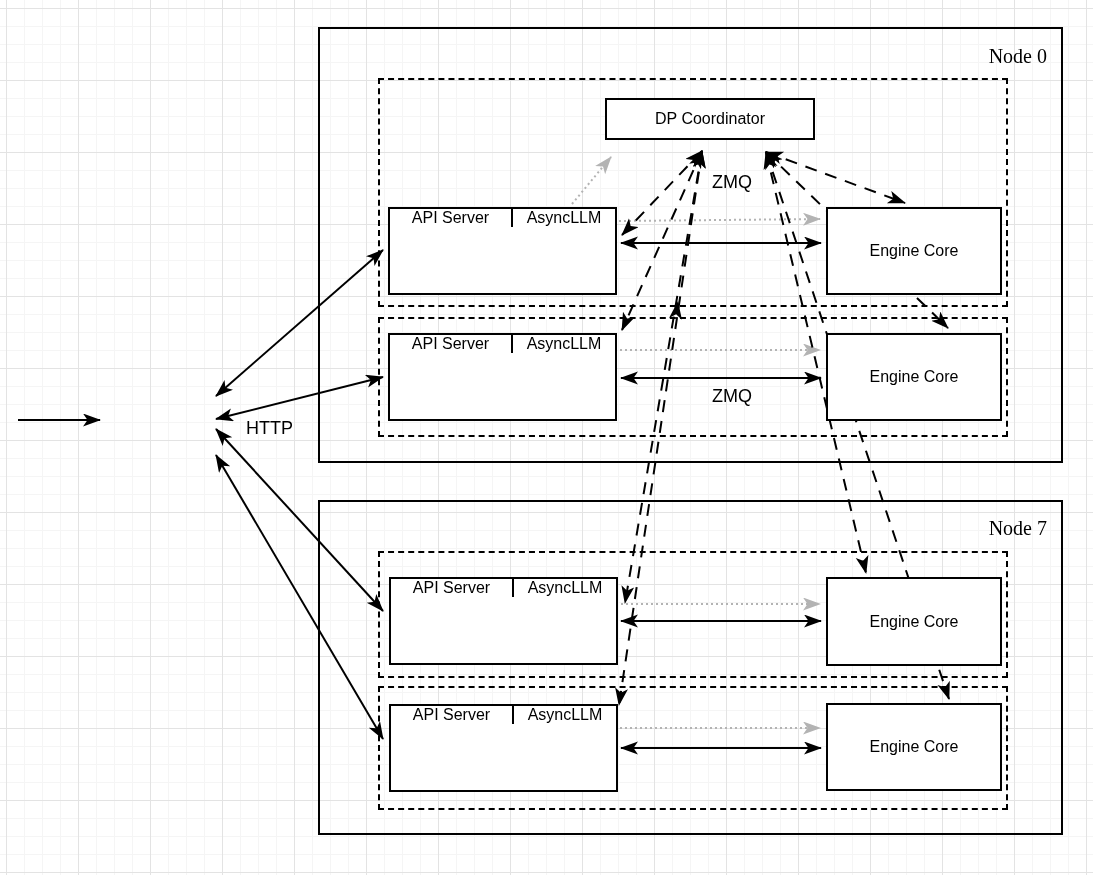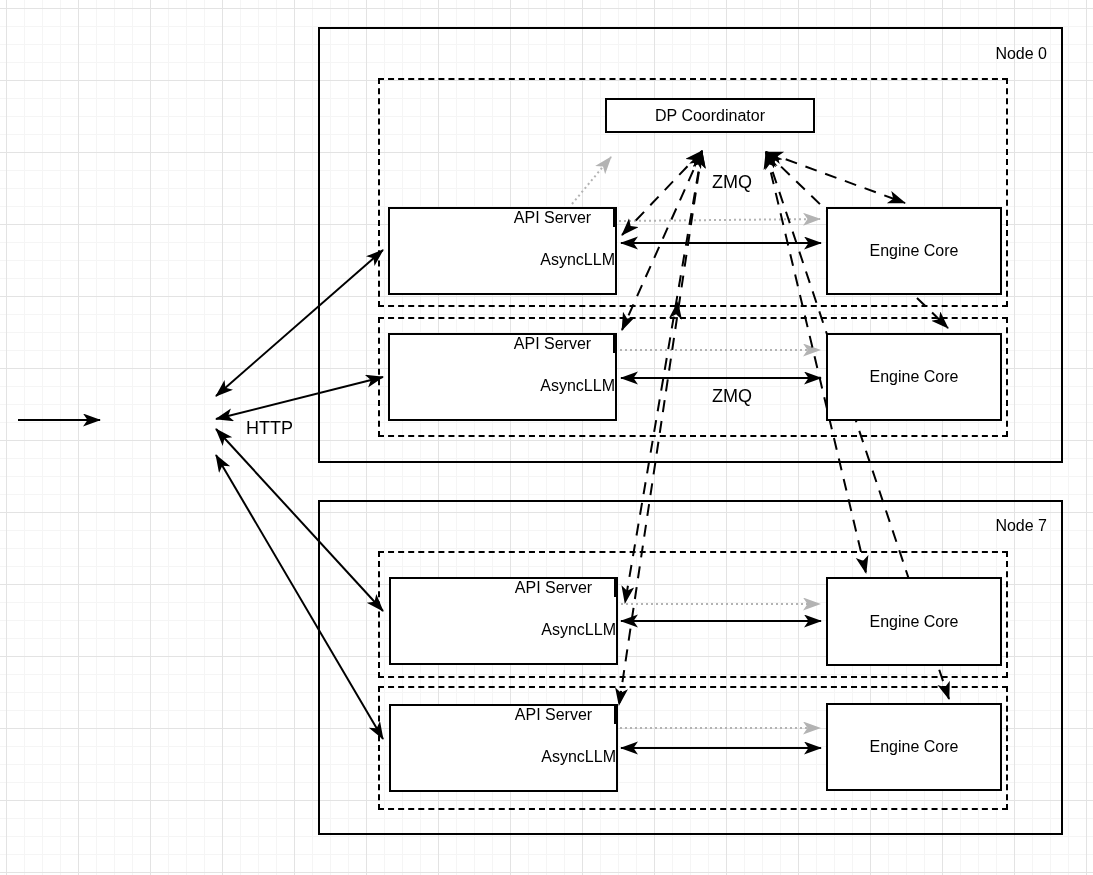--- a/index.html
+++ b/index.html
@@ -12,23 +12,23 @@
       linear-gradient(90deg,#e3e3e3 1px, transparent 1px),
       linear-gradient(#f5f5f5 1px, transparent 1px),
       linear-gradient(90deg,#f5f5f5 1px, transparent 1px);
     background-size:72px 72px,72px 72px,18px 18px,18px 18px;
     background-position:6px 8px,6px 8px,6px 8px,6px 8px;
   }
   svg.arrows{position:absolute;left:0;top:0;z-index:1;}
   .box{position:absolute;box-sizing:border-box;border:2px solid #000;background:#fff;z-index:2;}
   .group{position:absolute;box-sizing:border-box;border:2px solid #000;background:transparent;z-index:2;}
   .rank{position:absolute;box-sizing:border-box;border:2px dashed #000;background:transparent;z-index:2;}
-  .label{position:absolute;z-index:3;font-size:16px;line-height:1.2;white-space:nowrap;}
+  .label{position:absolute;z-index:3;font-size:20px;line-height:1.2;white-space:nowrap;font-family:Liberation Serif, serif;}
   .center{display:flex;align-items:center;justify-content:center;text-align:center;font-size:16px;}
-  .split{display:flex;align-items:flex-end;flex-direction:column;}
+  .split{display:flex;align-items:flex-start;}
   .split .cell{display:flex;align-items:center;justify-content:center;font-size:16px;white-space:nowrap;}
   .split .cell.first{border-right:2px solid #000;}
   .edge-label{position:absolute;z-index:3;font-size:18px;white-space:nowrap;}
 </style>
 </head>
 <body>
 
 <div class="canvas">
 
   <svg class="arrows" width="1093" height="875" viewBox="0 0 1093 875">
@@ -79,21 +79,21 @@
       <polygon points="0,0 -6.5,18 0,13.5 6.5,18" fill="#000"></polygon>
     </g>
   </svg>
 
   <div class="group" style="left:318px;top:27px;width:745px;height:436px;"></div>
   <div class="label" style="left:955px;top:44px;width:92px;text-align:right;">Node 0</div>
 
   <div class="rank" style="left:378px;top:78px;width:630px;height:229px;"></div>
   <div class="rank" style="left:378px;top:317px;width:630px;height:120px;"></div>
 
-  <div class="box center" style="left:605px;top:98px;width:210px;height:35px;">
+  <div class="box center" style="left:605px;top:98px;width:210px;height:42px;">
     <span>DP Coordinator</span>
   </div>
 
   <div class="box split" style="left:388px;top:207px;width:229px;height:88px;">
     <div class="cell first" style="width:121px;">API Server</div>
     <div class="cell" style="flex:1;">AsyncLLM</div>
   </div>
   <div class="box center" style="left:826px;top:207px;width:176px;height:88px;">
     <span>Engine Core</span>
   </div>

